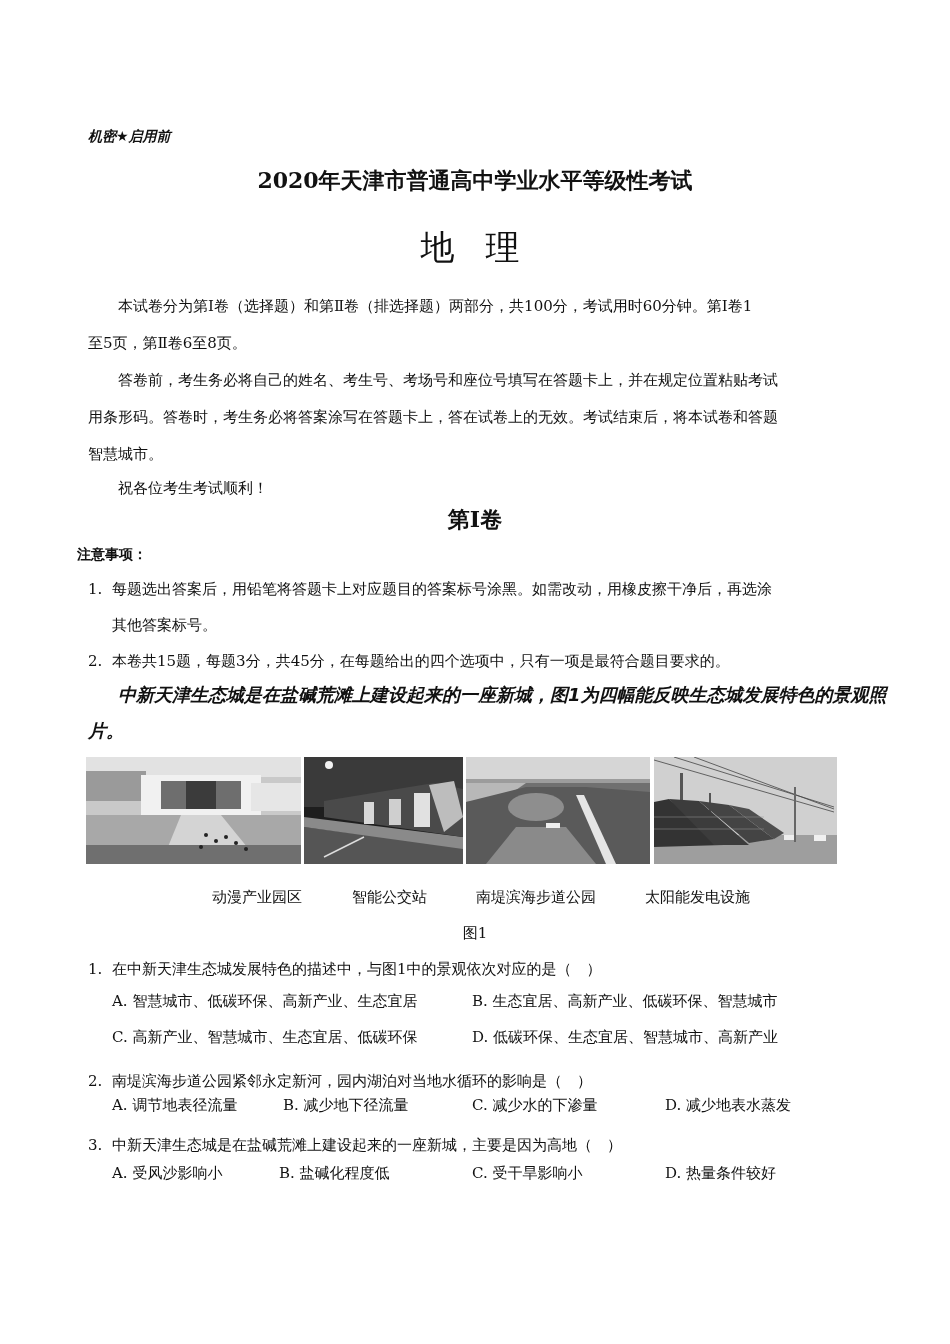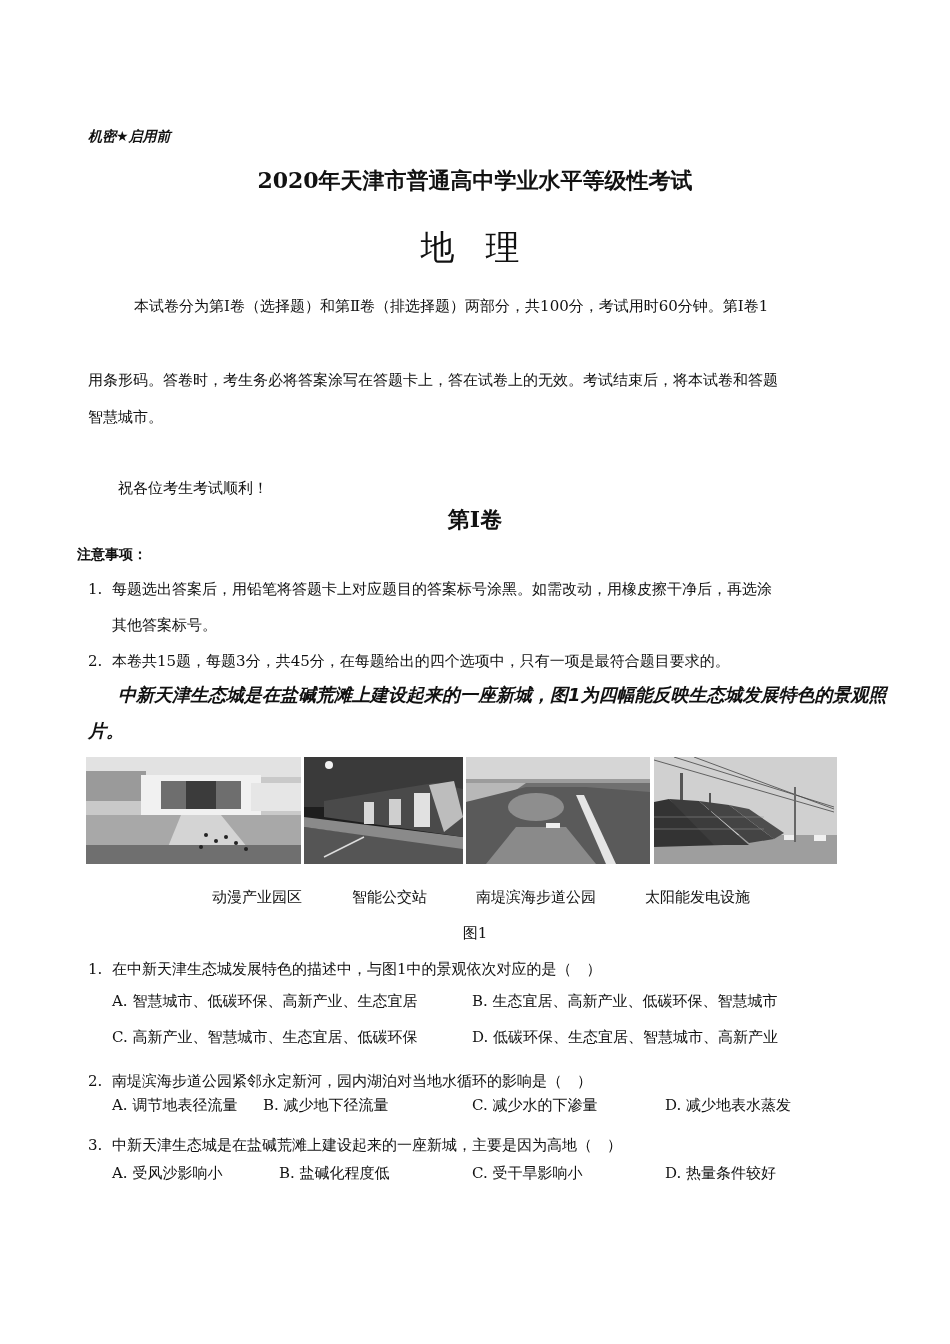--- a/index.html
+++ b/index.html
@@ -29,24 +29,26 @@
   .opt-row { position: absolute; font-size: 15px; white-space: nowrap; }
   .opt-row span { position: absolute; white-space: nowrap; }
 </style>
 </head>
 <body>
 
 <div class="abs secret">机密★启用前</div>
 <div class="abs exam-title">2020年天津市普通高中学业水平等级性考试</div>
 <div class="abs subject">地 理</div>
 
-<div class="abs para" style="top:288px;margin-left:16px;">
+<div class="abs para" style="top:288px;">
   <div class="indent">本试卷分为第Ⅰ卷（选择题）和第Ⅱ卷（排选择题）两部分，共100分，考试用时60分钟。第Ⅰ卷1</div>
+  <div>至5页，第Ⅱ卷6至8页。</div>
 </div>
 <div class="abs para" style="top:362px;">
+  <div class="indent">答卷前，考生务必将自己的姓名、考生号、考场号和座位号填写在答题卡上，并在规定位置粘贴考试</div>
   <div>用条形码。答卷时，考生务必将答案涂写在答题卡上，答在试卷上的无效。考试结束后，将本试卷和答题</div>
   <div>智慧城市。</div>
 </div>
 <div class="abs para indent" style="top:470px;">祝各位考生考试顺利！</div>
 
 <div class="abs vol-title">第Ⅰ卷</div>
 <div class="abs notes-h">注意事项：</div>
 
 <div class="abs note" style="top:571px;">
   <div><span class="num">1.</span><span>每题选出答案后，用铅笔将答题卡上对应题目的答案标号涂黑。如需改动，用橡皮擦干净后，再选涂</span></div>
@@ -153,21 +155,21 @@
 <div class="opt-row" style="top:1028px;left:112px;">
   <span style="left:0;"><span style="position:static">C.</span>&nbsp;<span style="position:static">高新产业、智慧城市、生态宜居、低碳环保</span></span>
   <span style="left:360px;"><span style="position:static">D.</span>&nbsp;<span style="position:static">低碳环保、生态宜居、智慧城市、高新产业</span></span>
 </div>
 
 <div class="abs q" style="top:1064px;">
   <span style="display:inline-block;width:24px;">2.</span><span>南堤滨海步道公园紧邻永定新河，园内湖泊对当地水循环的影响是（　）</span>
 </div>
 <div class="opt-row" style="top:1096px;left:112px;">
   <span style="left:0;"><span style="position:static">A.</span>&nbsp;<span style="position:static">调节地表径流量</span></span>
-  <span style="left:151px;"><span style="position:static">B.</span>&nbsp;<span style="position:static">减少地下径流量</span></span>
+  <span style="left:171px;"><span style="position:static">B.</span>&nbsp;<span style="position:static">减少地下径流量</span></span>
   <span style="left:360px;"><span style="position:static">C.</span>&nbsp;<span style="position:static">减少水的下渗量</span></span>
   <span style="left:553px;"><span style="position:static">D.</span>&nbsp;<span style="position:static">减少地表水蒸发</span></span>
 </div>
 
 <div class="abs q" style="top:1128px;">
   <span style="display:inline-block;width:24px;">3.</span><span>中新天津生态城是在盐碱荒滩上建设起来的一座新城，主要是因为高地（　）</span>
 </div>
 <div class="opt-row" style="top:1164px;left:112px;">
   <span style="left:0;"><span style="position:static">A.</span>&nbsp;<span style="position:static">受风沙影响小</span></span>
   <span style="left:167px;"><span style="position:static">B.</span>&nbsp;<span style="position:static">盐碱化程度低</span></span>

